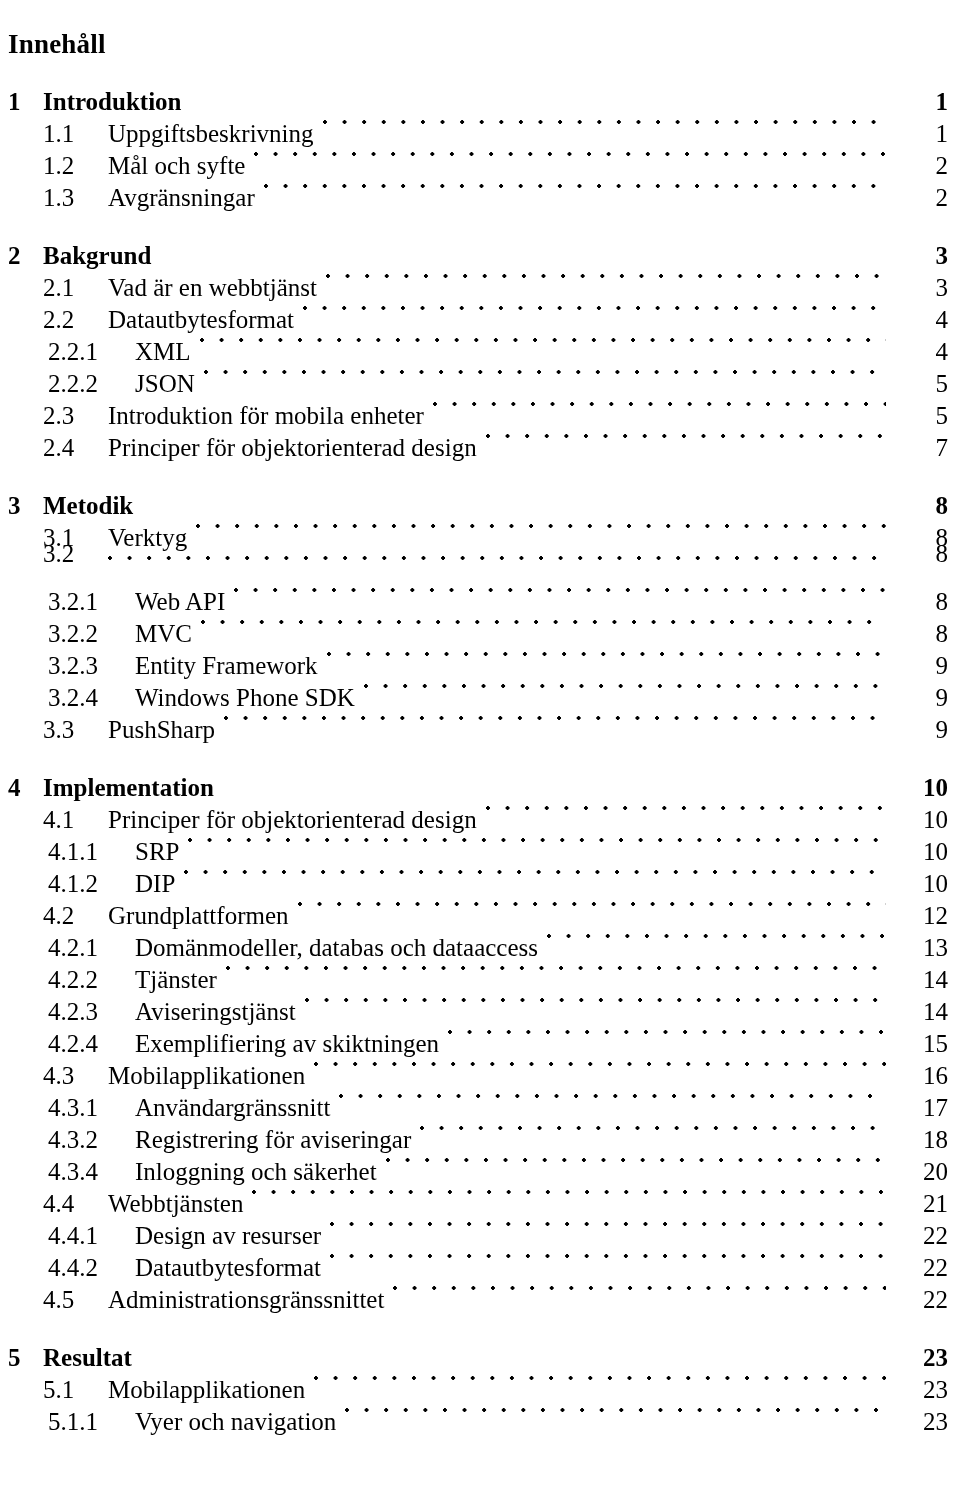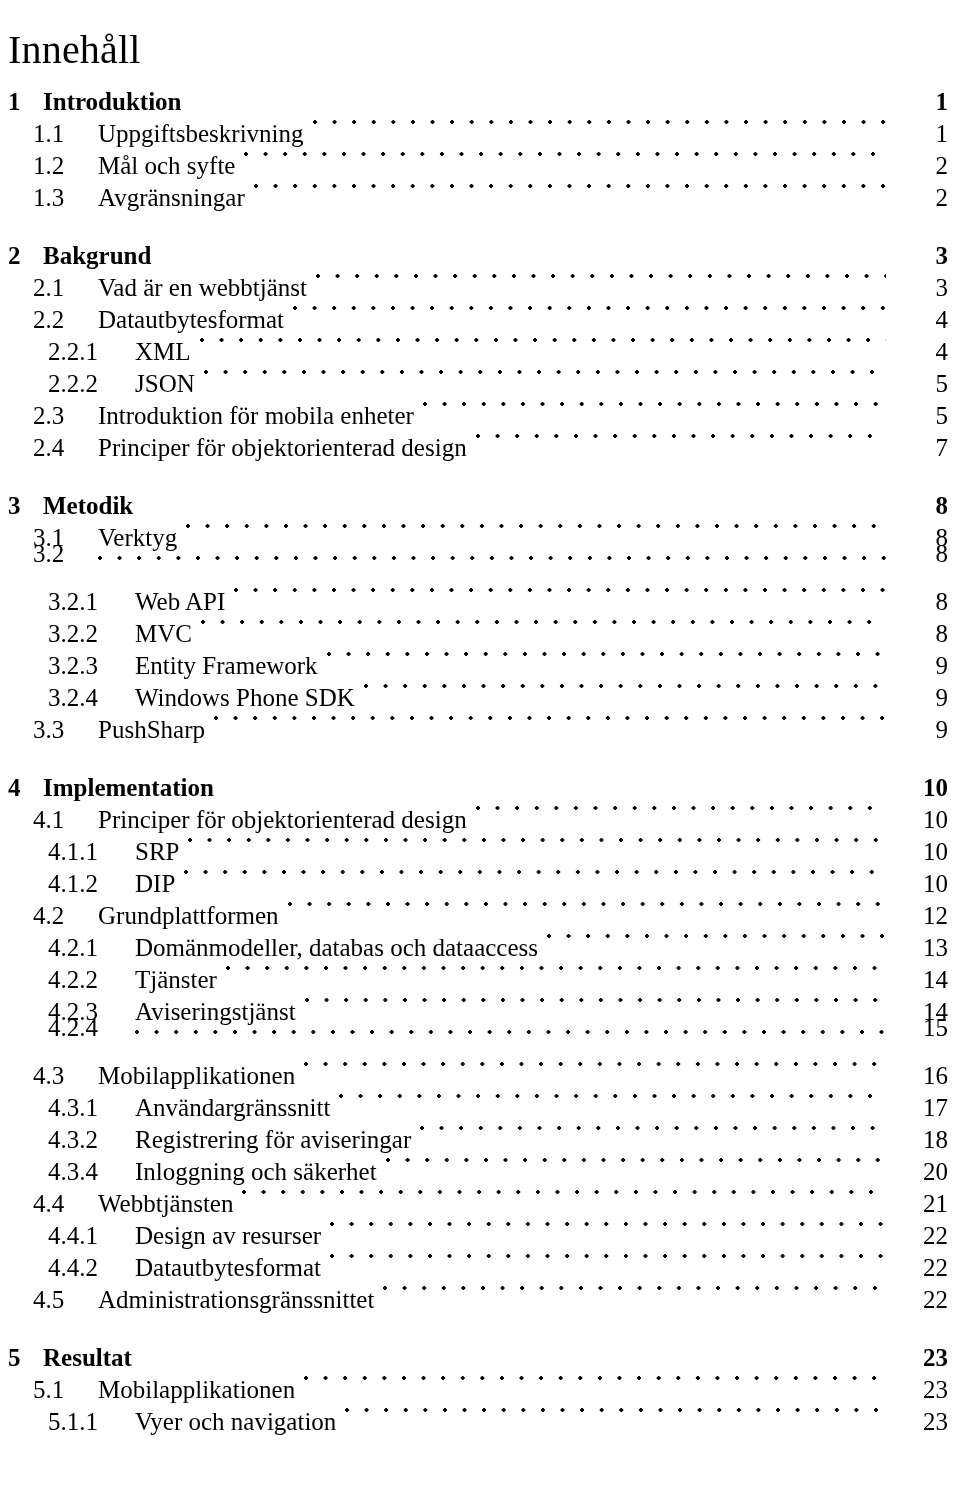--- a/index.html
+++ b/index.html
@@ -16,23 +16,23 @@
     background: #ffffff;
     overflow: hidden;
     font-family: "Liberation Serif", "DejaVu Serif", serif;
     color: #000000;
   }
 
   
   .toc-title {
     position: absolute;
     left: 8px;
-    top: 0;
-    font-size: 40px;
-    font-weight: normal;
+    top: 11px;
+    font-size: 27px;
+    font-weight: bold;
     letter-spacing: 0.2px;
     line-height: 1.15;
     white-space: nowrap;
   }
 
   
   .toc {
     position: absolute;
     left: 0;
     top: 70px;
@@ -57,21 +57,21 @@
   .toc-row.level-1:first-child {
     margin-top: 0;
   }
 
   
   .num {
     flex: 0 0 auto;
     text-align: left;
   }
   .level-1 > .num { margin-left: 8px;   min-width: 35px; }
-  .level-2 > .num { margin-left: 33px;  min-width: 65px; }
+  .level-2 > .num { margin-left: 43px;  min-width: 65px; }
   .level-3 > .num { margin-left: 48px; min-width: 87px; }
 
   
   .label {
     flex: 0 0 auto;
     padding-right: 9px;
     margin-top: 16px;
   }
 
   
@@ -269,20 +269,21 @@
         <span class="pageno">14</span>
       </div>
       <div class="toc-row level-3">
         <span class="num">4.2.3</span>
         <span class="label">Aviseringstjänst</span>
         <span class="leader"></span>
         <span class="pageno">14</span>
       </div>
       <div class="toc-row level-3">
         <span class="num">4.2.4</span>
+        <span class="label">Exemplifiering av skiktningen</span>
         <span class="leader"></span>
         <span class="pageno">15</span>
       </div>
       <div class="toc-row level-2">
         <span class="num">4.3</span>
         <span class="label">Mobilapplikationen</span>
         <span class="leader"></span>
         <span class="pageno">16</span>
       </div>
       <div class="toc-row level-3">

